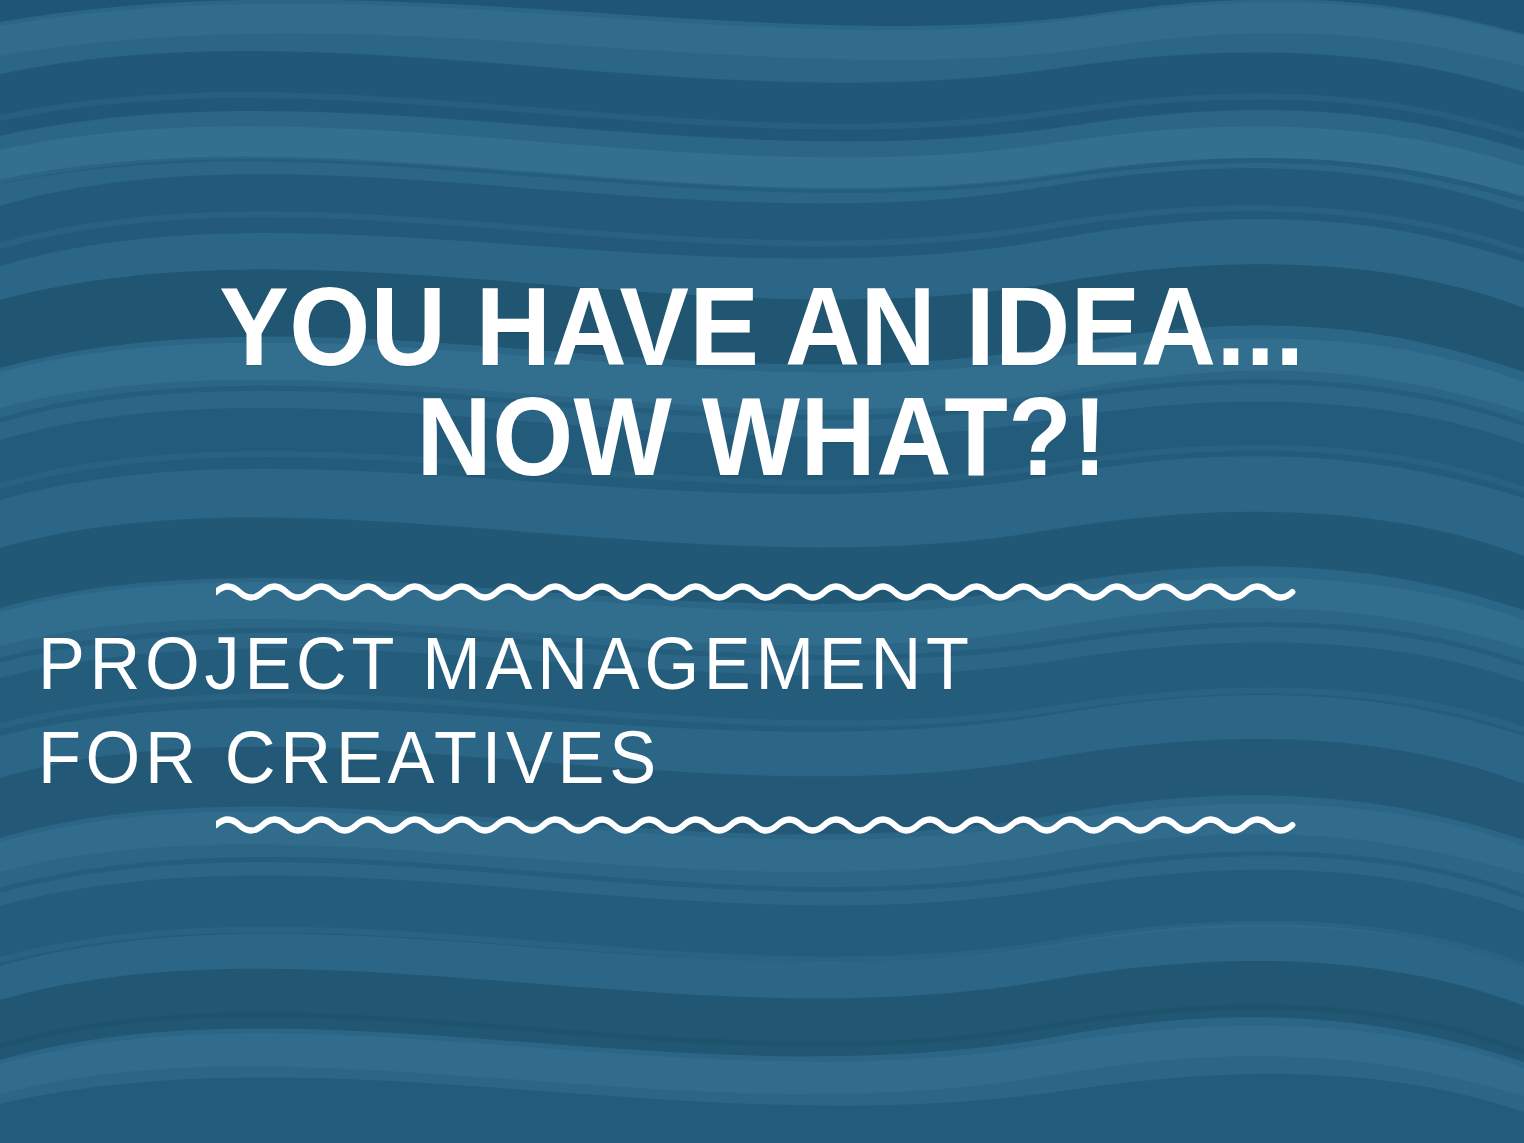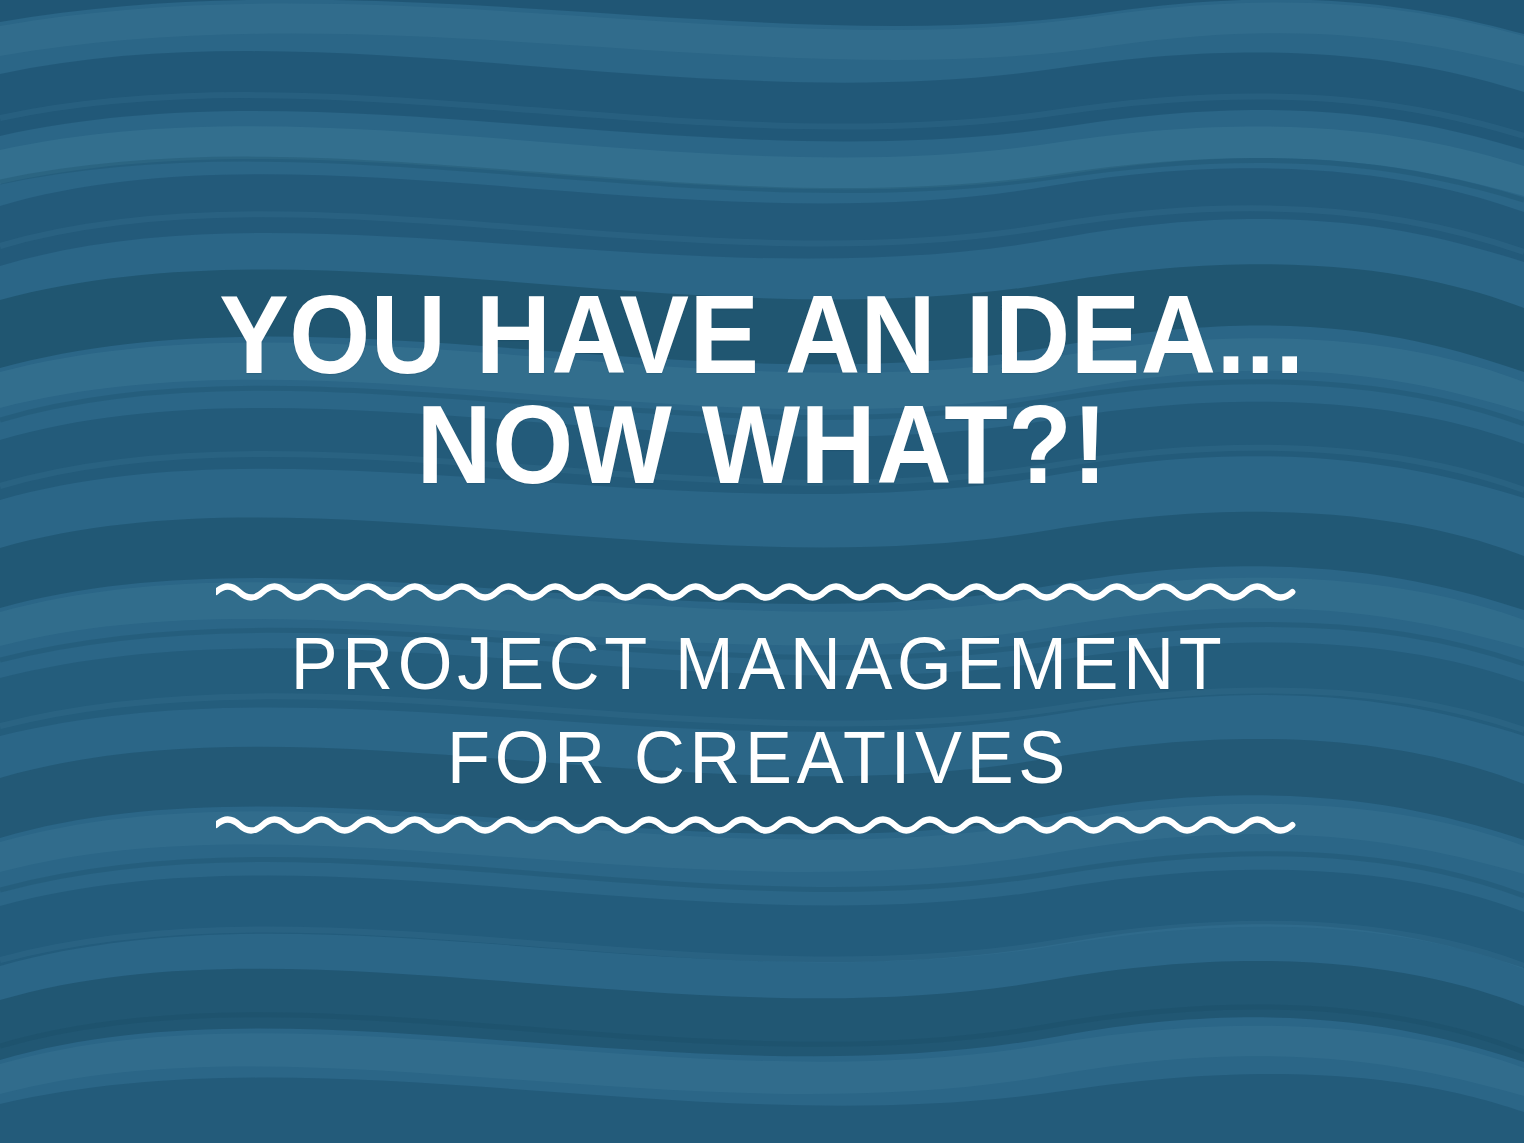--- a/index.html
+++ b/index.html
@@ -36,21 +36,20 @@
     align-items: center;
     justify-content: flex-start;
   }
 
   .title-block {
     position: absolute;
     top: 272px;
     left: 0;
     right: 0;
     text-align: center;
-    margin-top: 8px;
   }
   .title-line {
     color: #ffffff;
     font-size: 112px;
     line-height: 110px;
     font-weight: 700;
     letter-spacing: 0.5px;
     white-space: nowrap;
     transform: scaleX(0.93);
     transform-origin: center center;
@@ -68,21 +67,20 @@
   }
   #divider-top { top: 579px; }
   #divider-bottom { top: 812px; }
 
   
   .subtitle-block {
     position: absolute;
     top: 617px;
     left: 0;
     right: 7px;
-    text-align: center;
   }
   .subtitle-line {
     color: #ffffff;
     font-size: 74px;
     line-height: 94px;
     font-weight: 300;
     letter-spacing: 5px;
     white-space: nowrap;
     transform: scaleX(0.95);
     transform-origin: center center;

